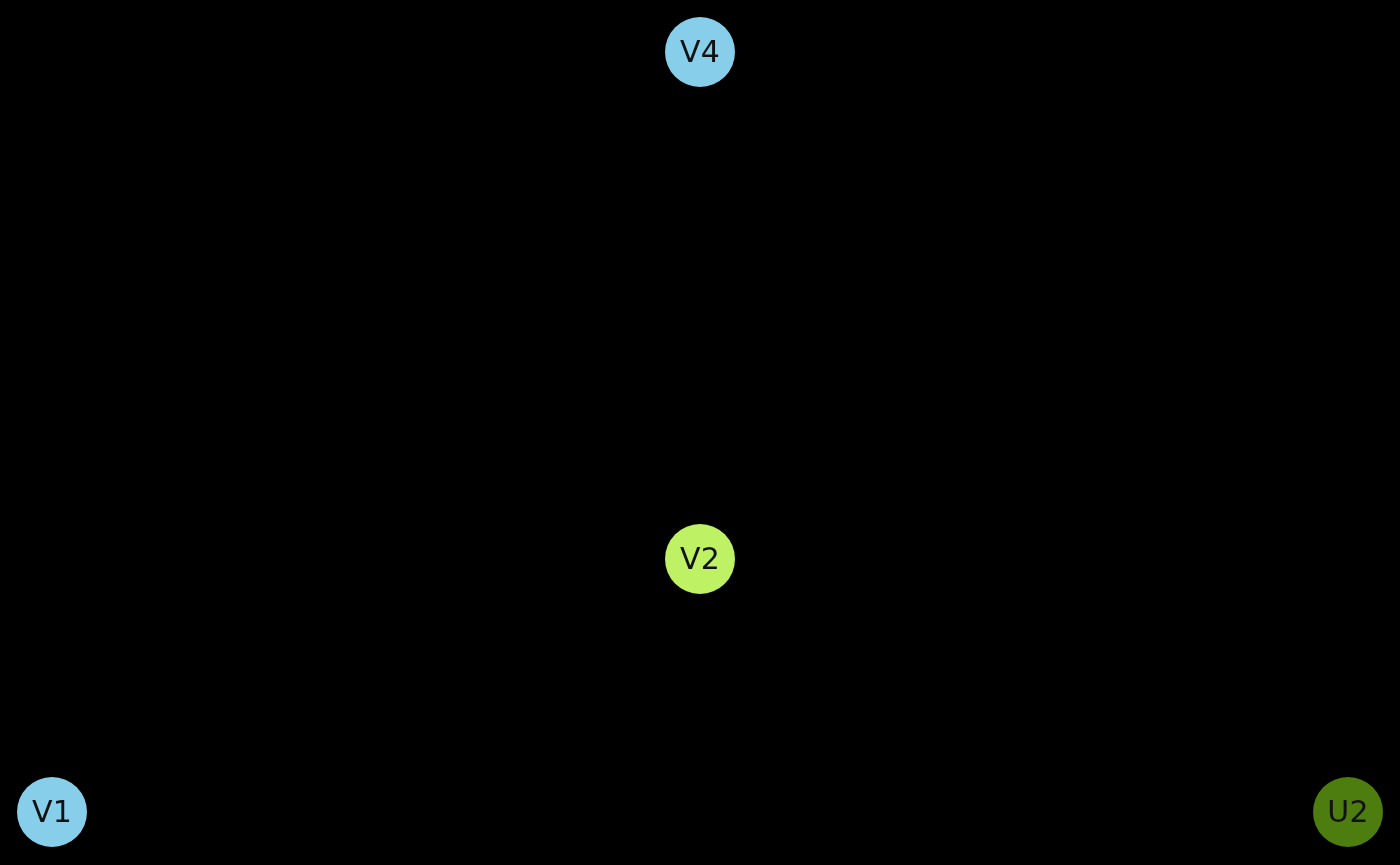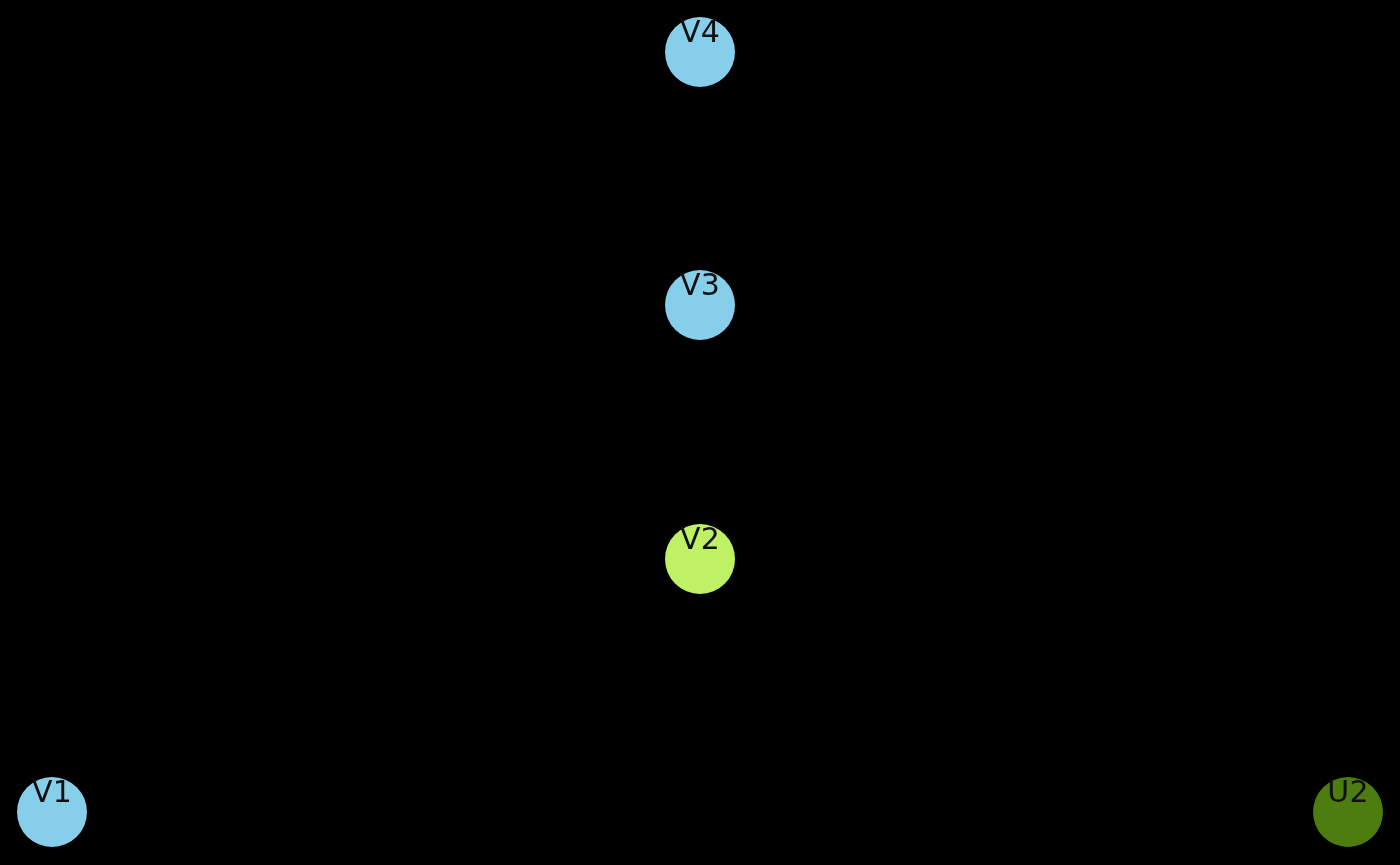--- a/index.html
+++ b/index.html
@@ -15,20 +15,21 @@
     position: relative;
     width: 1400px;
     height: 865px;
     background: #000000;
     overflow: hidden;
   }
   .node {
     position: absolute;
     border-radius: 50%;
     display: flex;
+    align-items: center;
     justify-content: center;
     box-sizing: border-box;
     user-select: none;
   }
   .node-label {
     font-size: 30px;
     line-height: 1;
     color: #111111;
     letter-spacing: 0.2px;
     white-space: nowrap;
@@ -37,23 +38,20 @@
 </style>
 </head>
 <body>
 
 <div id="canvas">
 
   <div class="node" style="left:665px; top:17px; width:70px; height:70px; background:#87CEEB;">
     <span class="node-label">V4</span>
   </div>
 
-  <div class="node" style="left:665px; top:270px; width:70px; height:70px; background:#87CEEB;">
-    <span class="node-label">V3</span>
-  </div>
 
   <div class="node" style="left:665px; top:524px; width:70px; height:70px; background:#bef264;">
     <span class="node-label">V2</span>
   </div>
 
   <div class="node" style="left:17px; top:777px; width:70px; height:70px; background:#87CEEB;">
     <span class="node-label">V1</span>
   </div>
 
   <div class="node" style="left:1313px; top:777px; width:70px; height:70px; background:#4d7c0f;">

